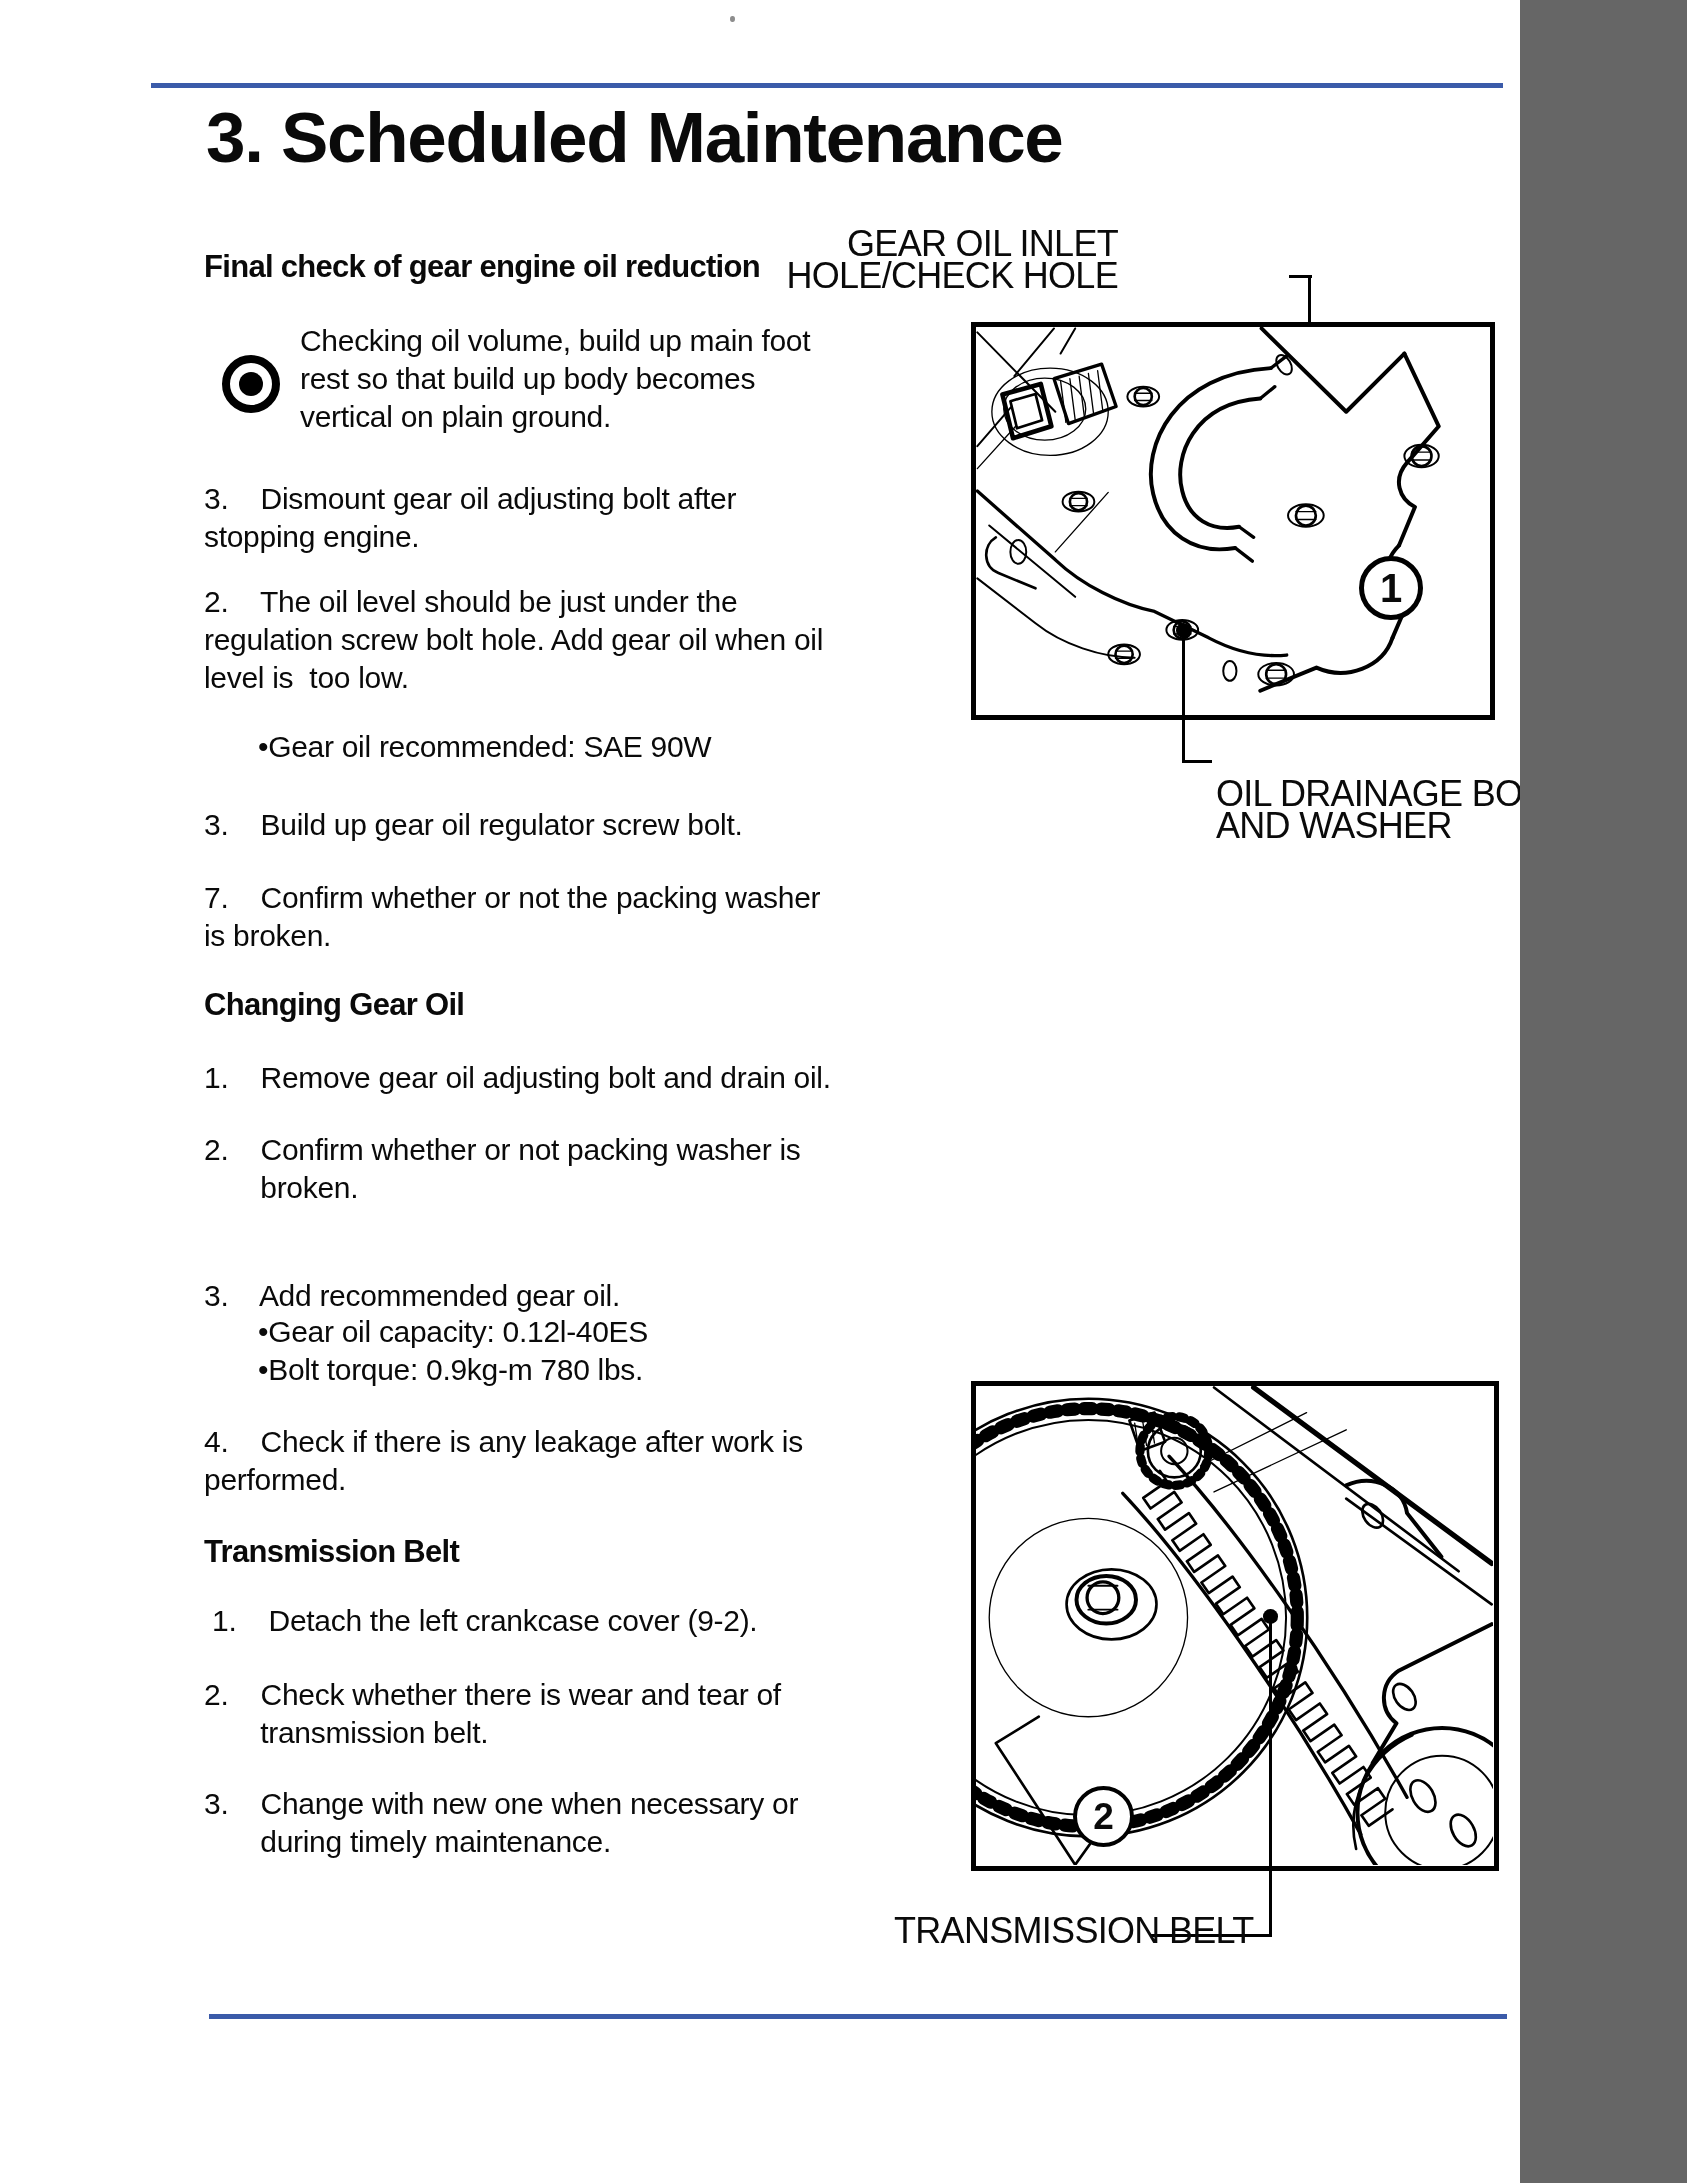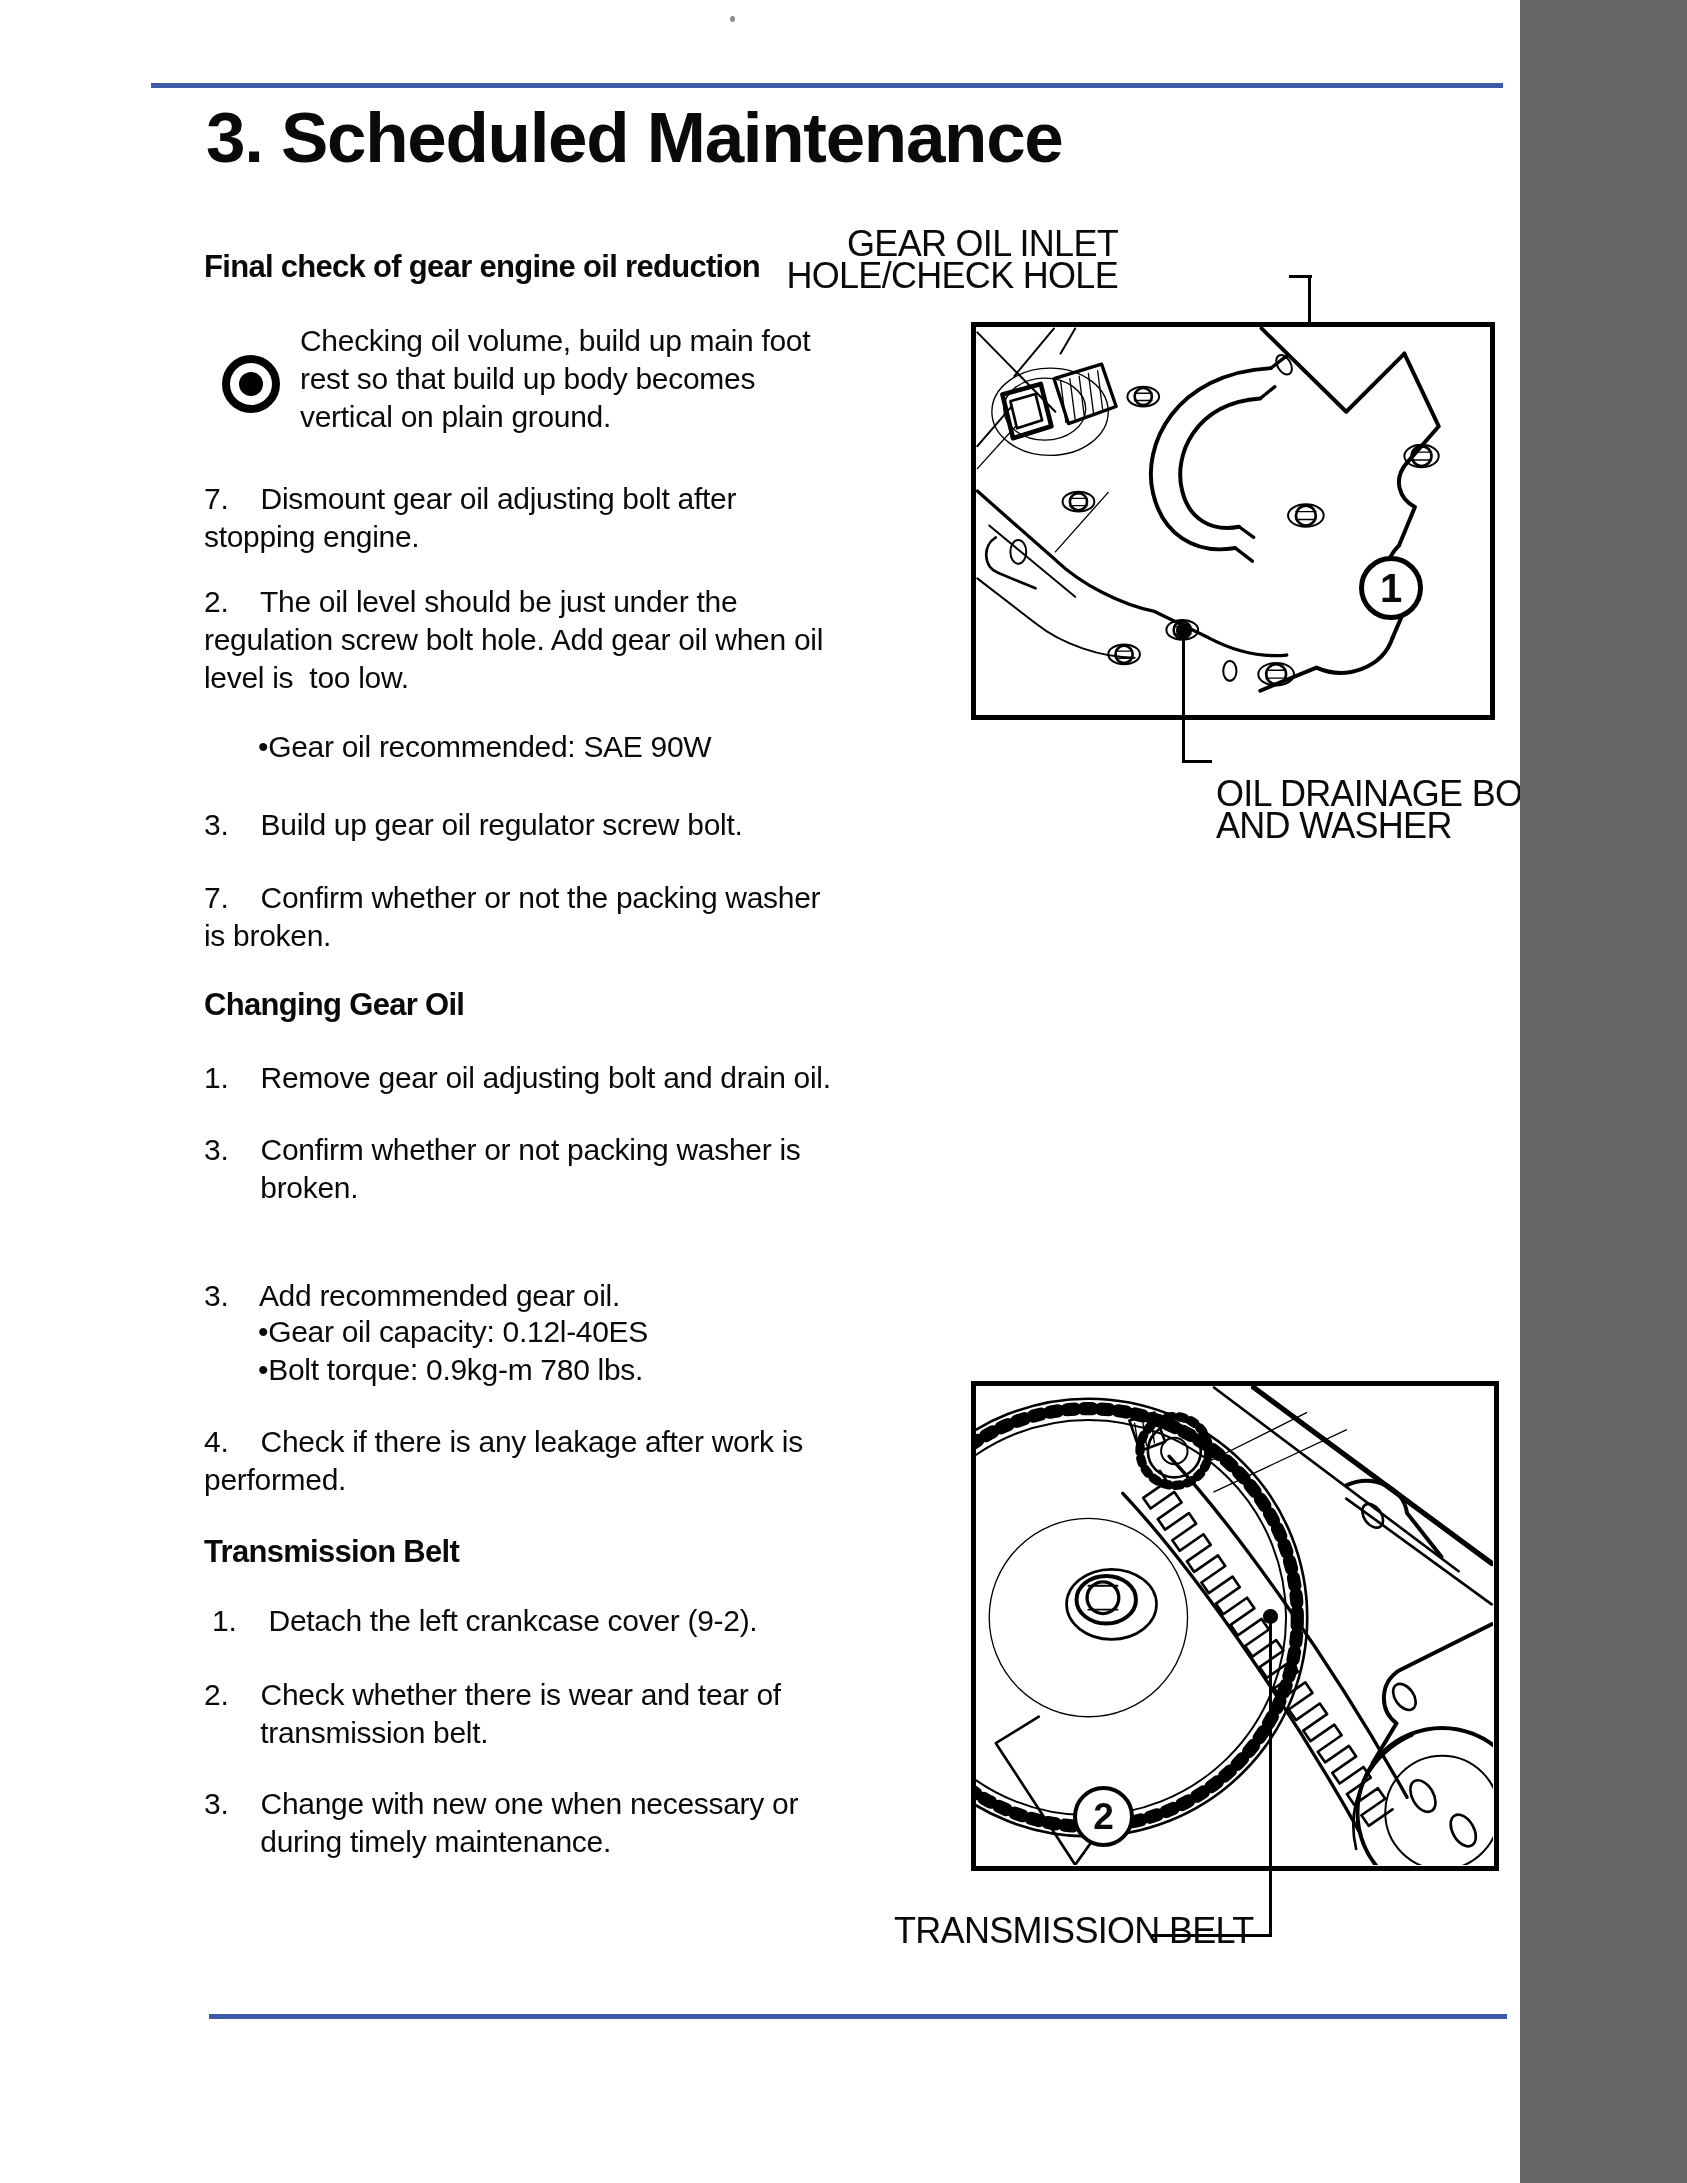--- a/index.html
+++ b/index.html
@@ -63,33 +63,33 @@
 
   <div class="h" style="top:248px;">Final check of gear engine oil reduction</div>
 
   <div class="target">
       <div class="core"></div>
     </div>
   <div class="p note" style="top:322px;">Checking oil volume, build up main foot
 rest so that build up body becomes
 vertical on plain ground.</div>
 
-  <div class="p" style="top:480px;">7.    Dismount gear oil adjusting bolt after
+  <div class="p" style="top:480px;">3.    Dismount gear oil adjusting bolt after
 stopping engine.</div>
   <div class="p" style="top:583px;">2.    The oil level should be just under the
 regulation screw bolt hole. Add gear oil when oil
 level is  too low.</div>
   <div class="p bullet" style="top:728px;">•Gear oil recommended: SAE 90W</div>
   <div class="p" style="top:806px;">3.    Build up gear oil regulator screw bolt.</div>
   <div class="p" style="top:879px;">7.    Confirm whether or not the packing washer
 is broken.</div>
 
   <div class="h" style="top:986px;">Changing Gear Oil</div>
   <div class="p" style="top:1059px;">1.    Remove gear oil adjusting bolt and drain oil.</div>
-  <div class="p" style="top:1131px;">3.    Confirm whether or not packing washer is
+  <div class="p" style="top:1131px;">2.    Confirm whether or not packing washer is
        broken.</div>
   <div class="p" style="top:1277px;">3.    Add recommended gear oil.</div>
   <div class="p bullet" style="top:1313px;">•Gear oil capacity: 0.12l-40ES
 •Bolt torque: 0.9kg-m 780 lbs.</div>
   <div class="p" style="top:1423px;">4.    Check if there is any leakage after work is
 performed.</div>
 
   <div class="h" style="top:1533px;">Transmission Belt</div>
   <div class="p" style="top:1602px;margin-left:8px;">1.    Detach the left crankcase cover (9-2).</div>
   <div class="p" style="top:1676px;">2.    Check whether there is wear and tear of

